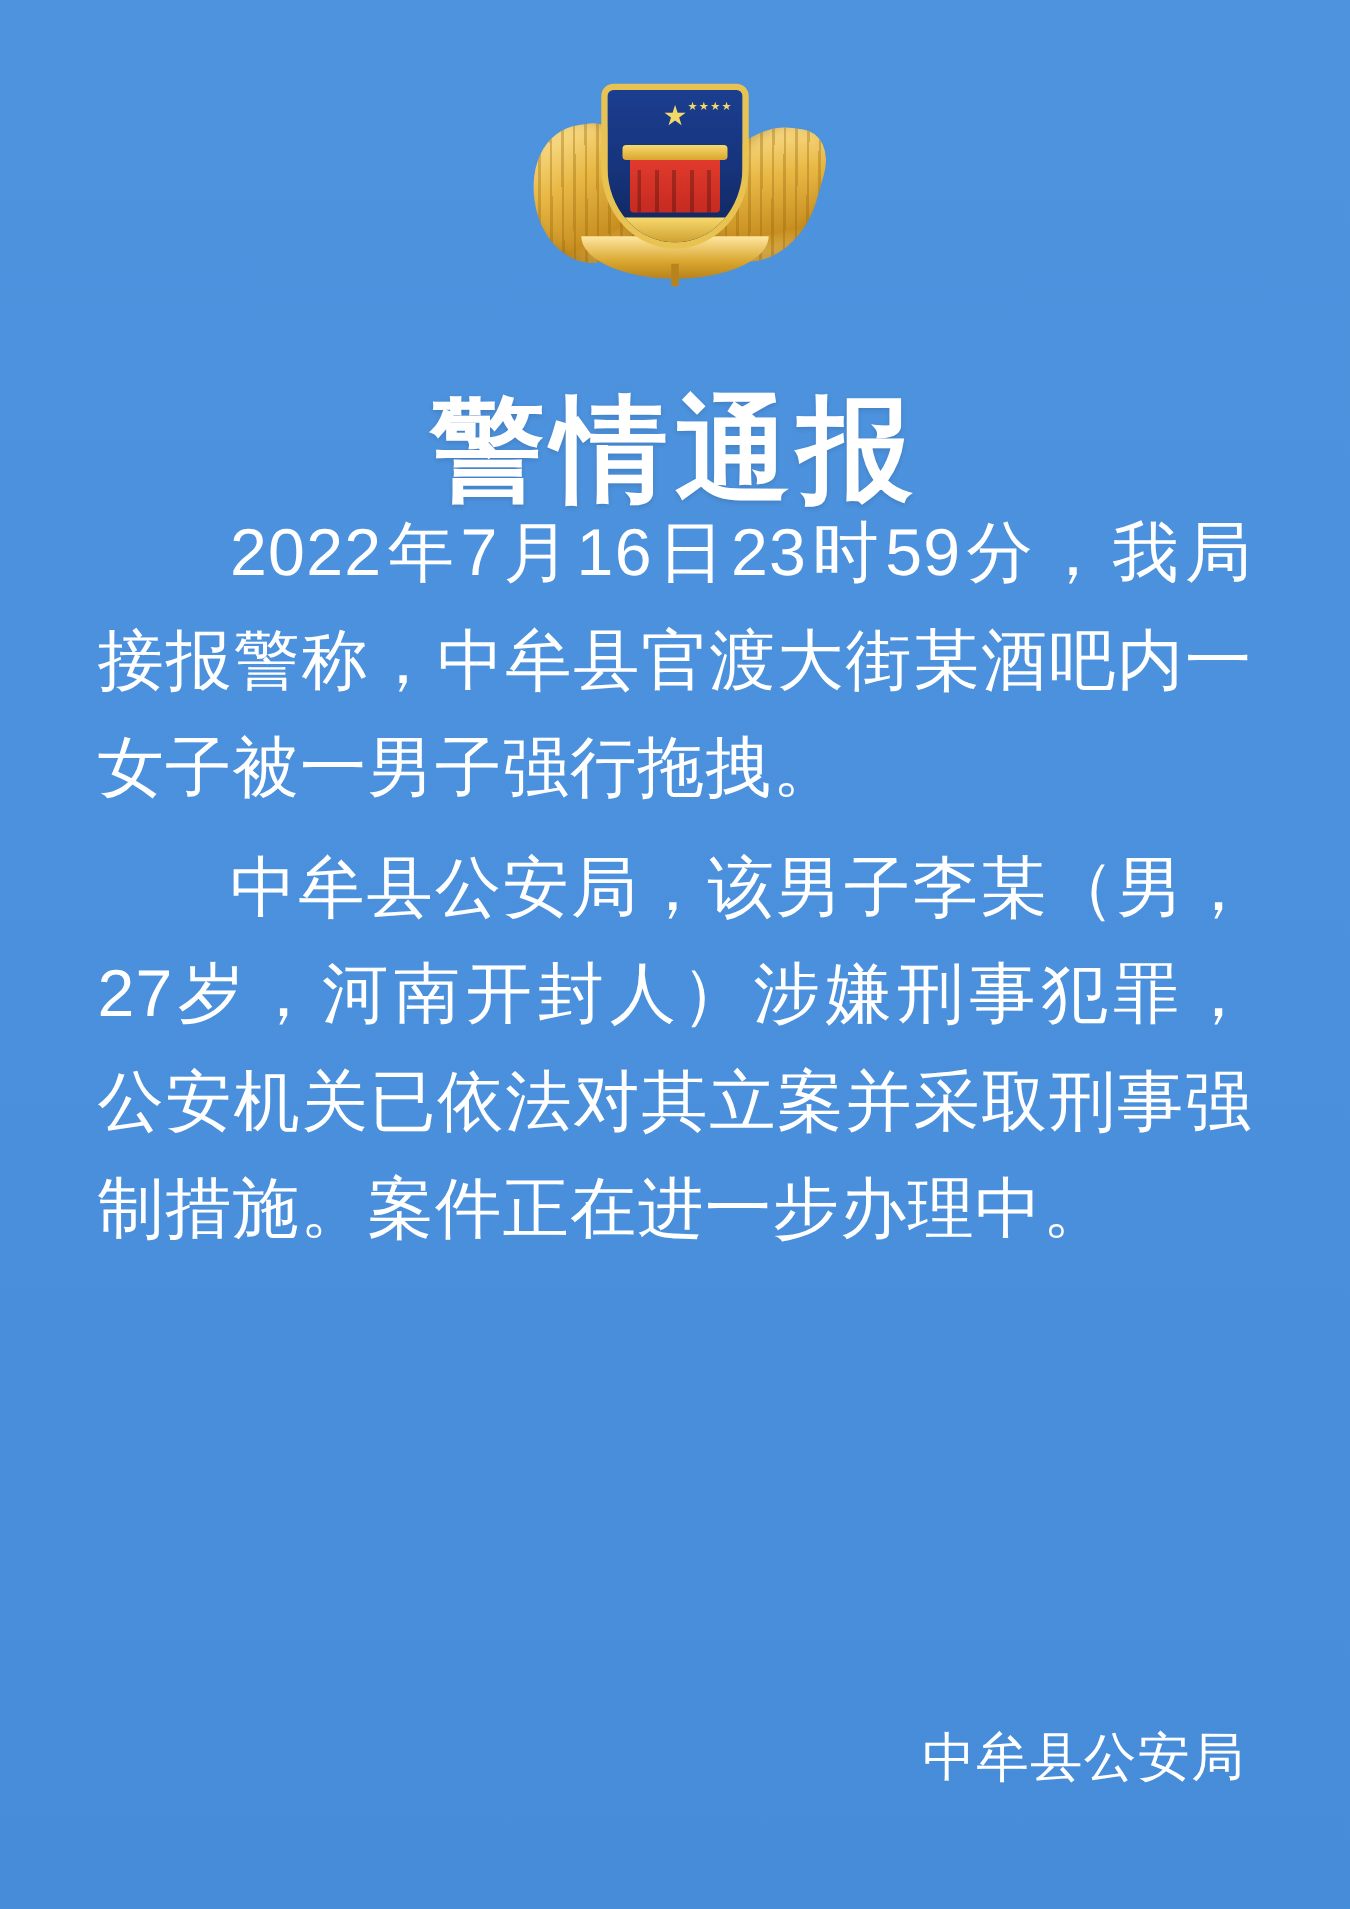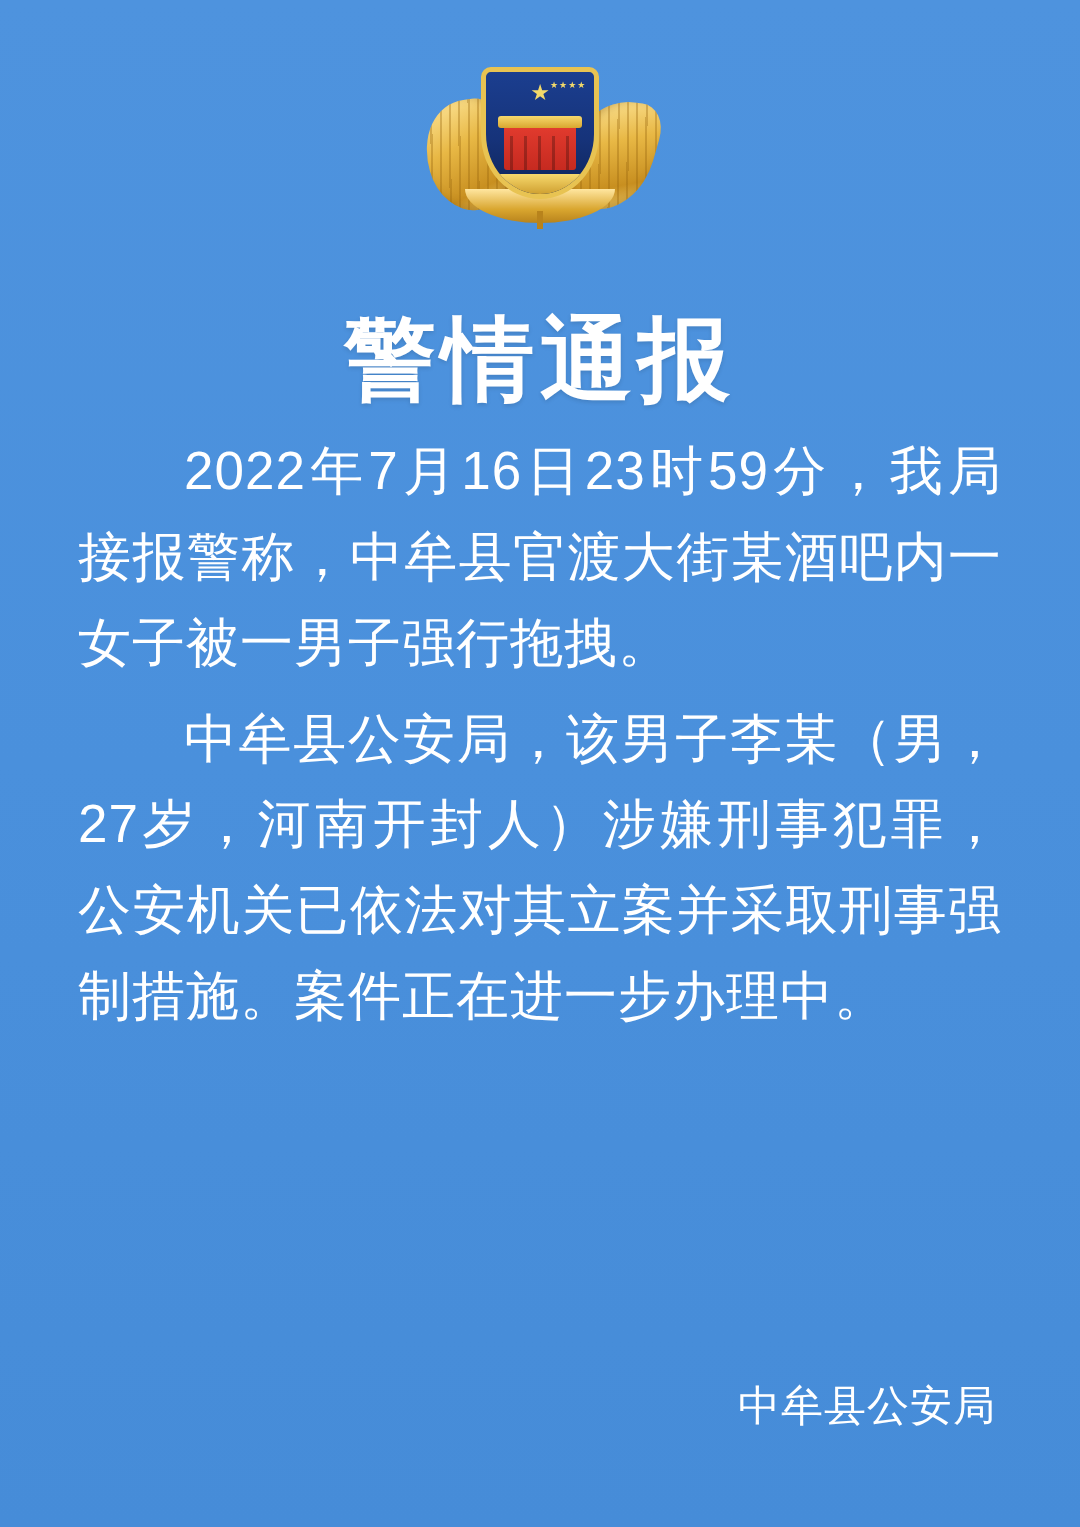--- a/index.html
+++ b/index.html
@@ -155,27 +155,26 @@
     top: 252px;
     left: 0;
     width: 100%;
     text-align: center;
     color: #ffffff;
     font-size: 92px;
     font-weight: 700;
     letter-spacing: 6px;
     line-height: 1;
     text-shadow: 0 2px 4px rgba(0,0,0,.12);
-    font-family: Liberation Serif, serif;
   }
 
   
   .body-text {
     position: absolute;
-    top: 428px;
+    top: 400px;
     left: 78px;
     width: 924px;
     color: #ffffff;
     font-size: 53px;
     line-height: 1.62;
     letter-spacing: 1px;
     text-align: justify;
     text-justify: inter-character;
   }
   .body-text p {

